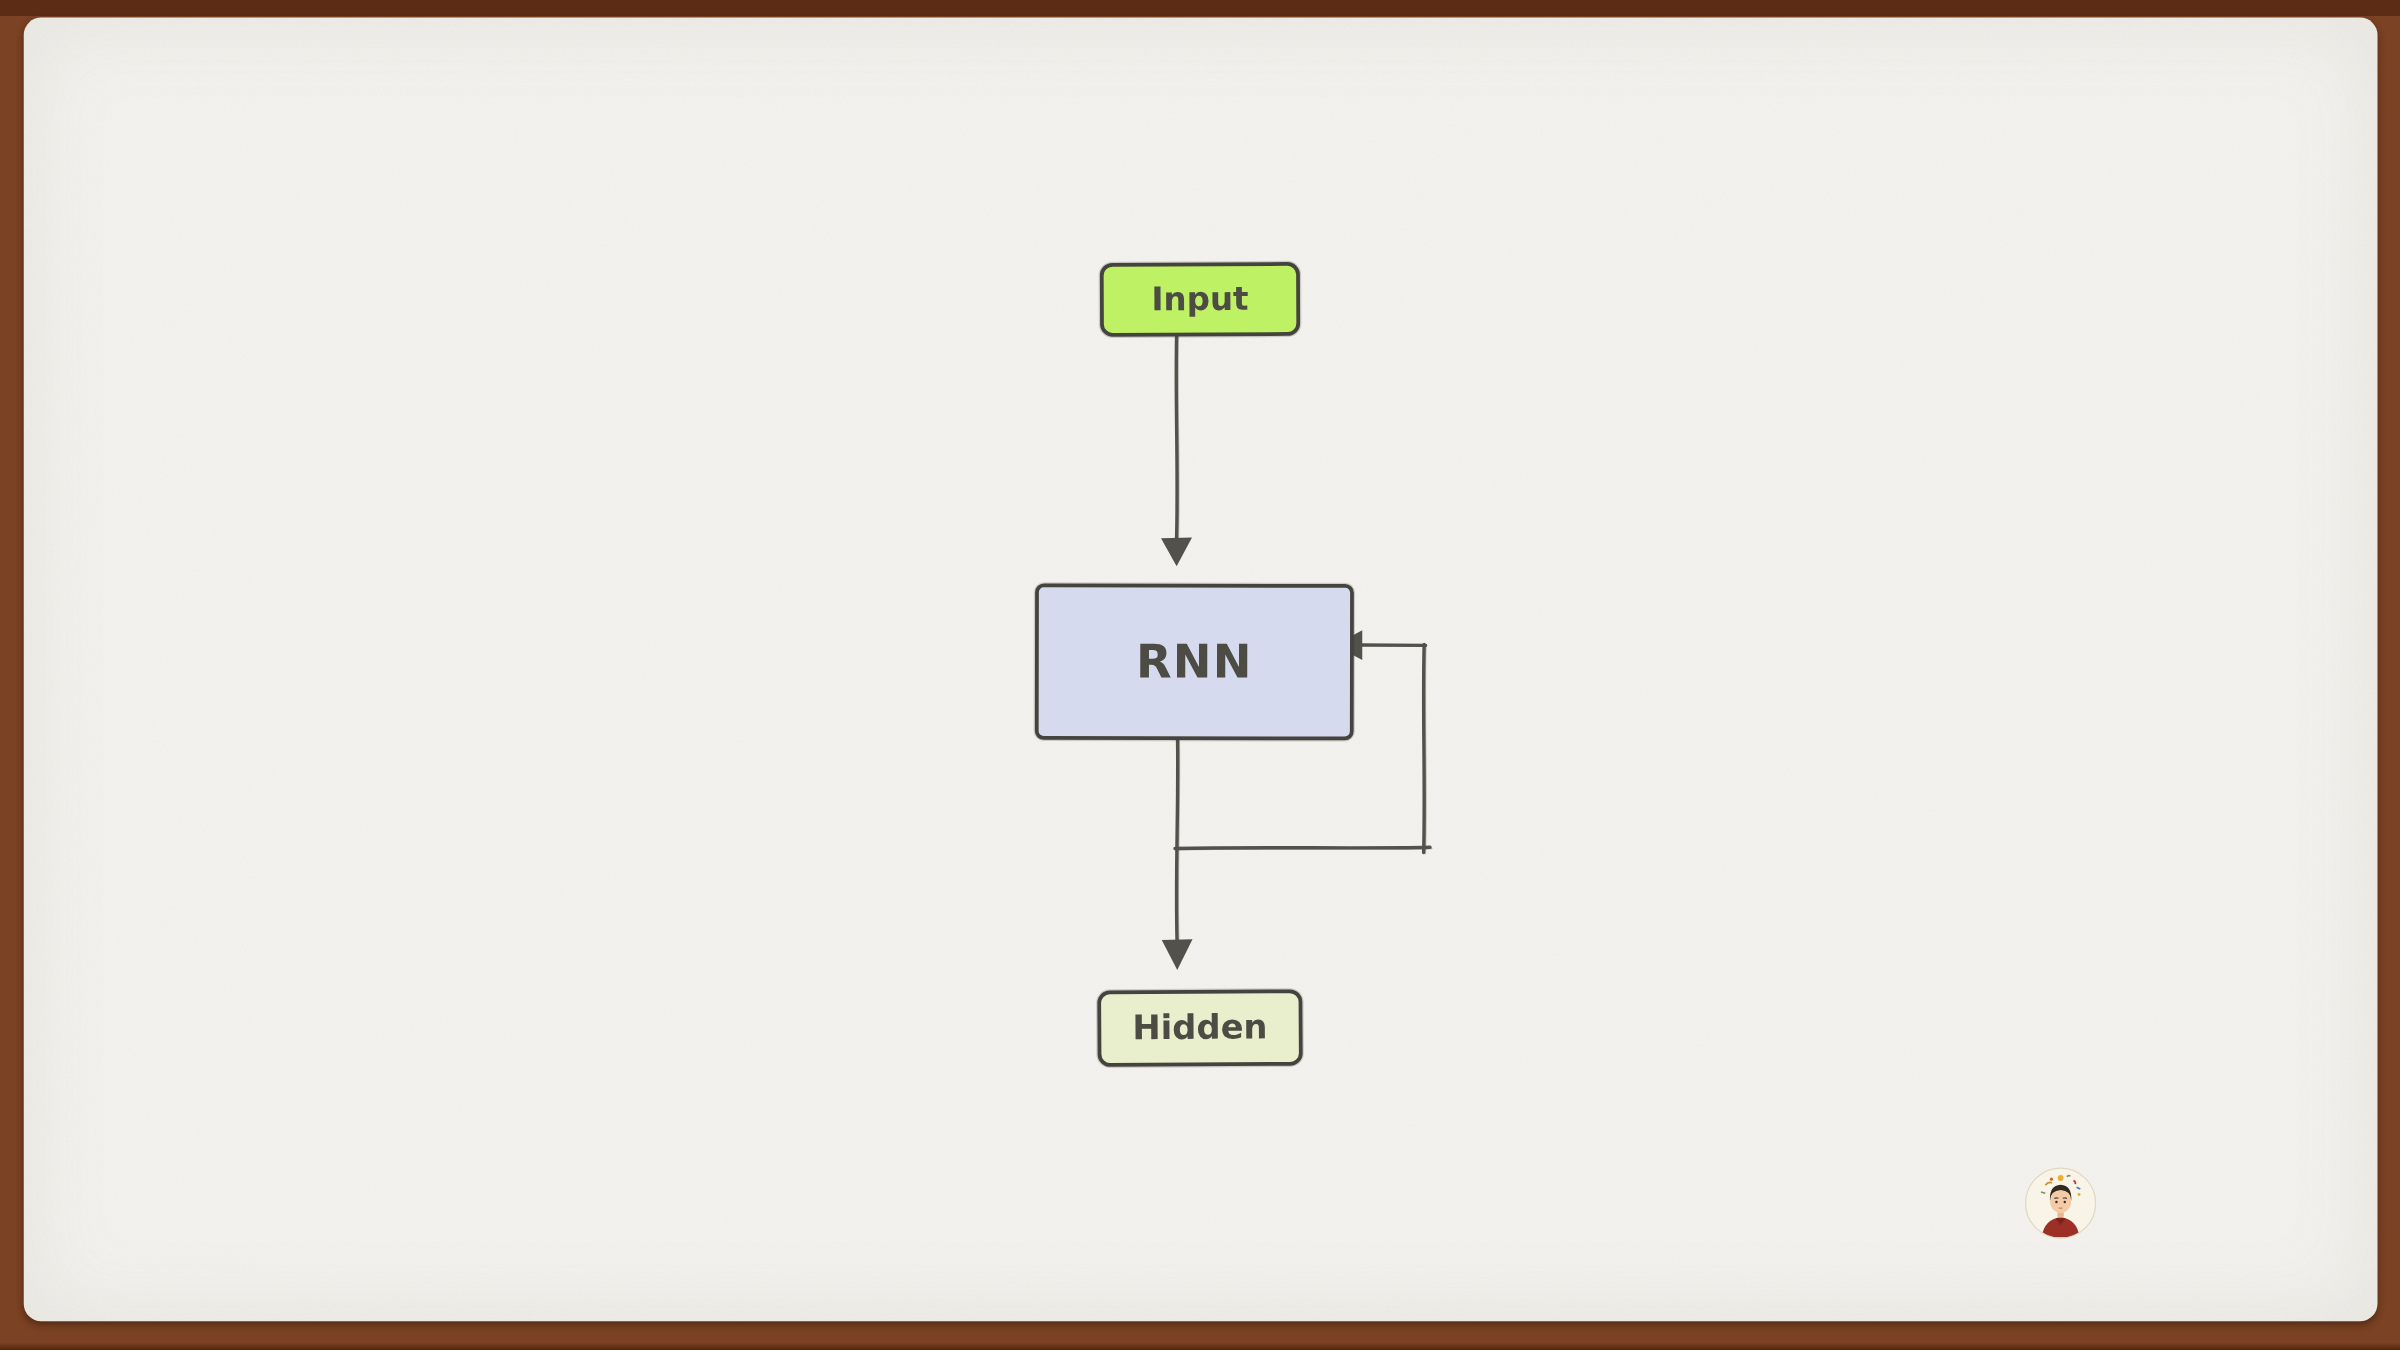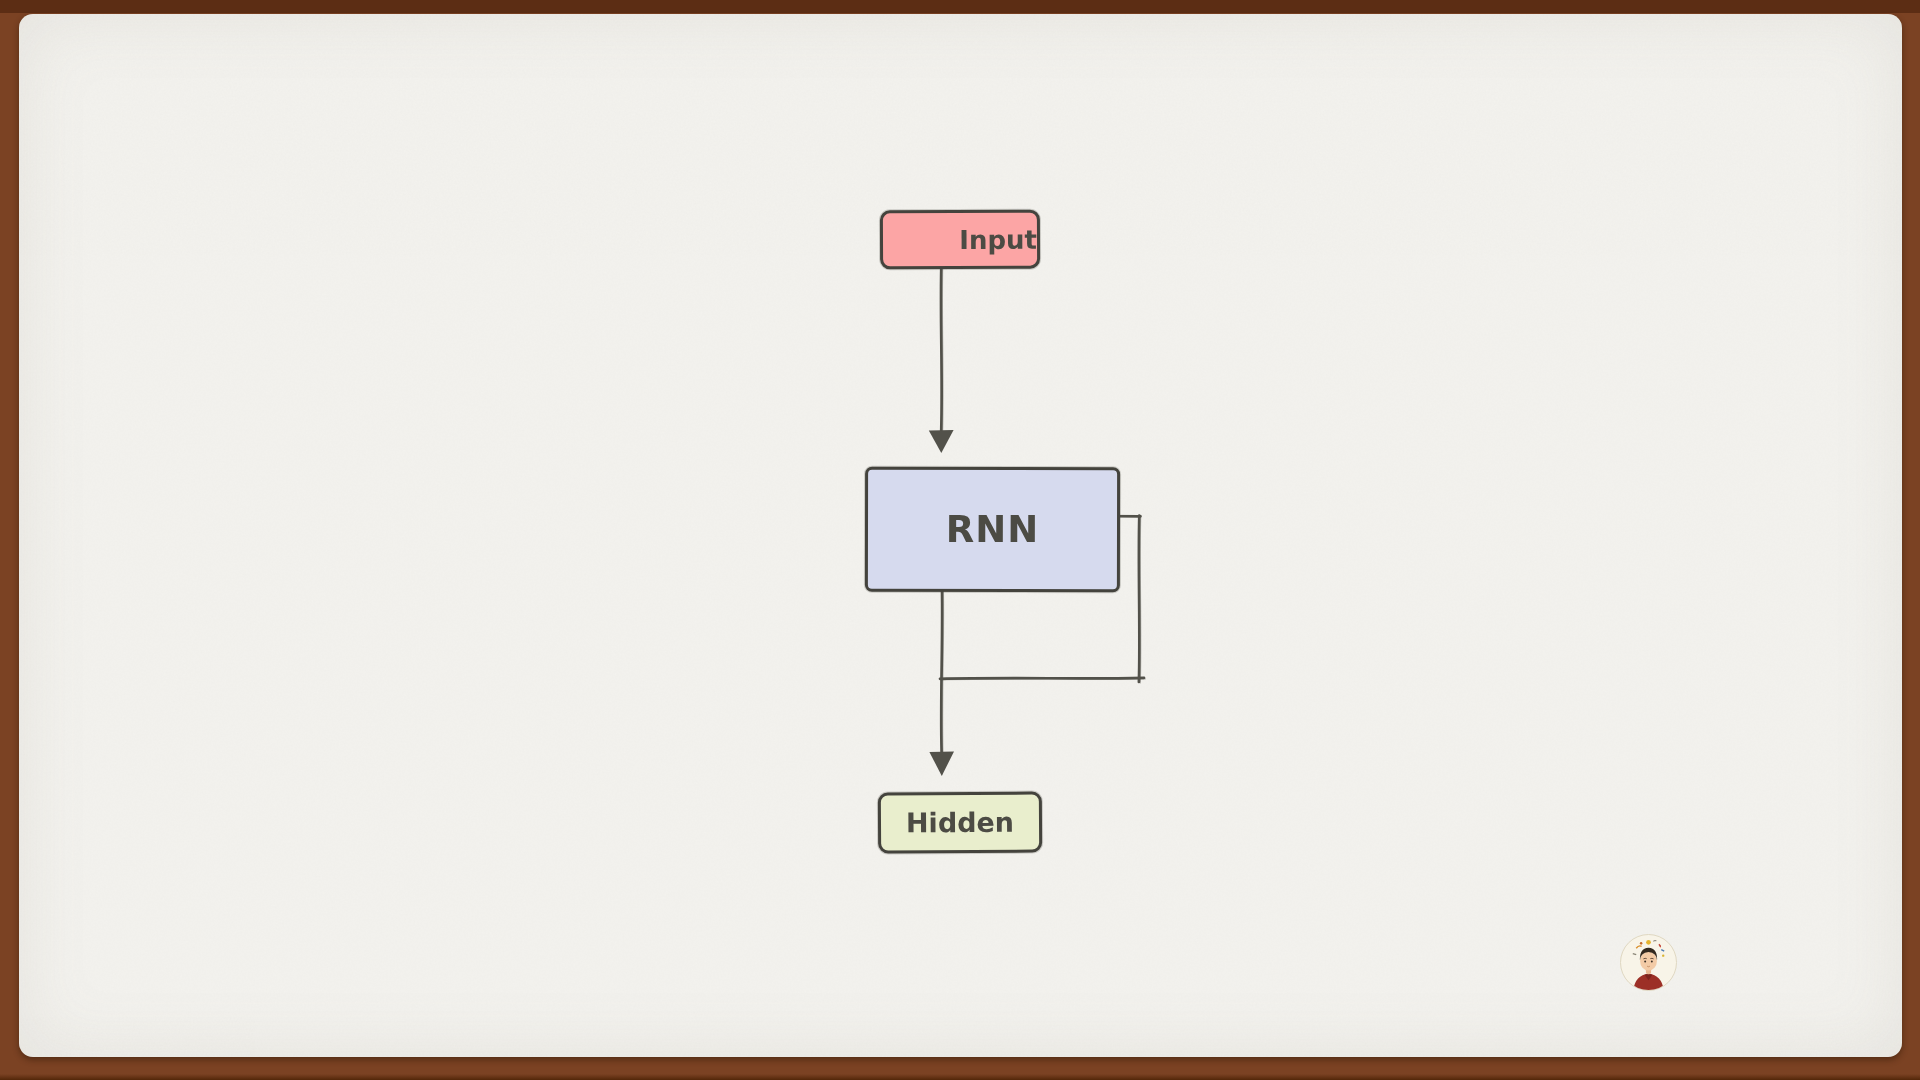--- a/index.html
+++ b/index.html
@@ -22,21 +22,21 @@
     border-radius: 14px; pointer-events: none;
   }
   
   .node {
     position: absolute; box-sizing: border-box;
     border: 3px solid #44433d; display: flex; align-items: center; justify-content: center;
     color: #4c4b44; font-weight: bold;
     box-shadow: 0 0 0 1px rgba(68,67,61,0.22);
   }
   .node-input  { left: 880px; top: 210px; width: 160px; height: 59px; border-radius: 10px; font-size: 26px; transform: rotate(-0.25deg); }
-  .node-rnn    { left: 865px; top: 467px; width: 255px; height: 125px; border-radius: 7px;  font-size: 37px; transform: rotate(0.1deg); letter-spacing: 1px; }
+  .node-rnn    { left: 828px; top: 467px; width: 255px; height: 125px; border-radius: 7px;  font-size: 37px; transform: rotate(0.1deg); letter-spacing: 1px; }
   .node-hidden { left: 878px; top: 792px; width: 164px; height: 61px; border-radius: 10px; font-size: 27px; transform: rotate(-0.35deg); }
   .connector-layer { position: absolute; left: 0; top: 0; pointer-events: none; }
   .ink       { fill: none; stroke-width: 2.7; stroke-linecap: round; }
   .ink-ghost { fill: none; stroke-width: 1.2; stroke-linecap: round; opacity: 0.38; transform: translate(1.4px, 1px); }
   
   .watermark {
     position: absolute; left: 1620px; top: 933px; height: 58px;
     display: flex; align-items: center; gap: 13px;
   }
   .copyright-text {
@@ -78,21 +78,21 @@
         <path class="ink-ghost" d="M 959 692.8 C 1025 691.2, 1105 693.2, 1163 691.8" stroke="#52514a"></path>
         <path class="ink" d="M 959 692.8 C 1025 691.2, 1105 693.2, 1163 691.8" stroke="#52514a"></path>
         <path class="ink-ghost" d="M 1157.9 696 C 1159.4 645, 1156.9 585, 1158.3 529.6" stroke="#52514a"></path>
         <path class="ink" d="M 1157.9 696 C 1159.4 645, 1156.9 585, 1158.3 529.6" stroke="#52514a"></path>
         <path class="ink" d="M 1159.5 530.3 L 1108 530" stroke="#52514a"></path>
         <polygon points="1108.8,518.2 1108.8,542 1086.5,530.1" fill="#52514a"></polygon>
       </g>
     </svg>
 
     <div style="position:absolute; left:-19px; top:-14px; width:1920px; height:1080px;">
-      <div class="node node-input" style="background-color: #fca5a5; justify-content: flex-end;">
+      <div class="node node-input" style="background-color: #bef264;">
         <span>Input</span>
       </div>
       <div class="node node-rnn" style="background-color: rgb(214, 218, 238);">
         <span>RNN</span>
       </div>
       <div class="node node-hidden" style="background-color: rgb(233, 238, 205);">
         <span>Hidden</span>
       </div>
 
       <div class="watermark">

